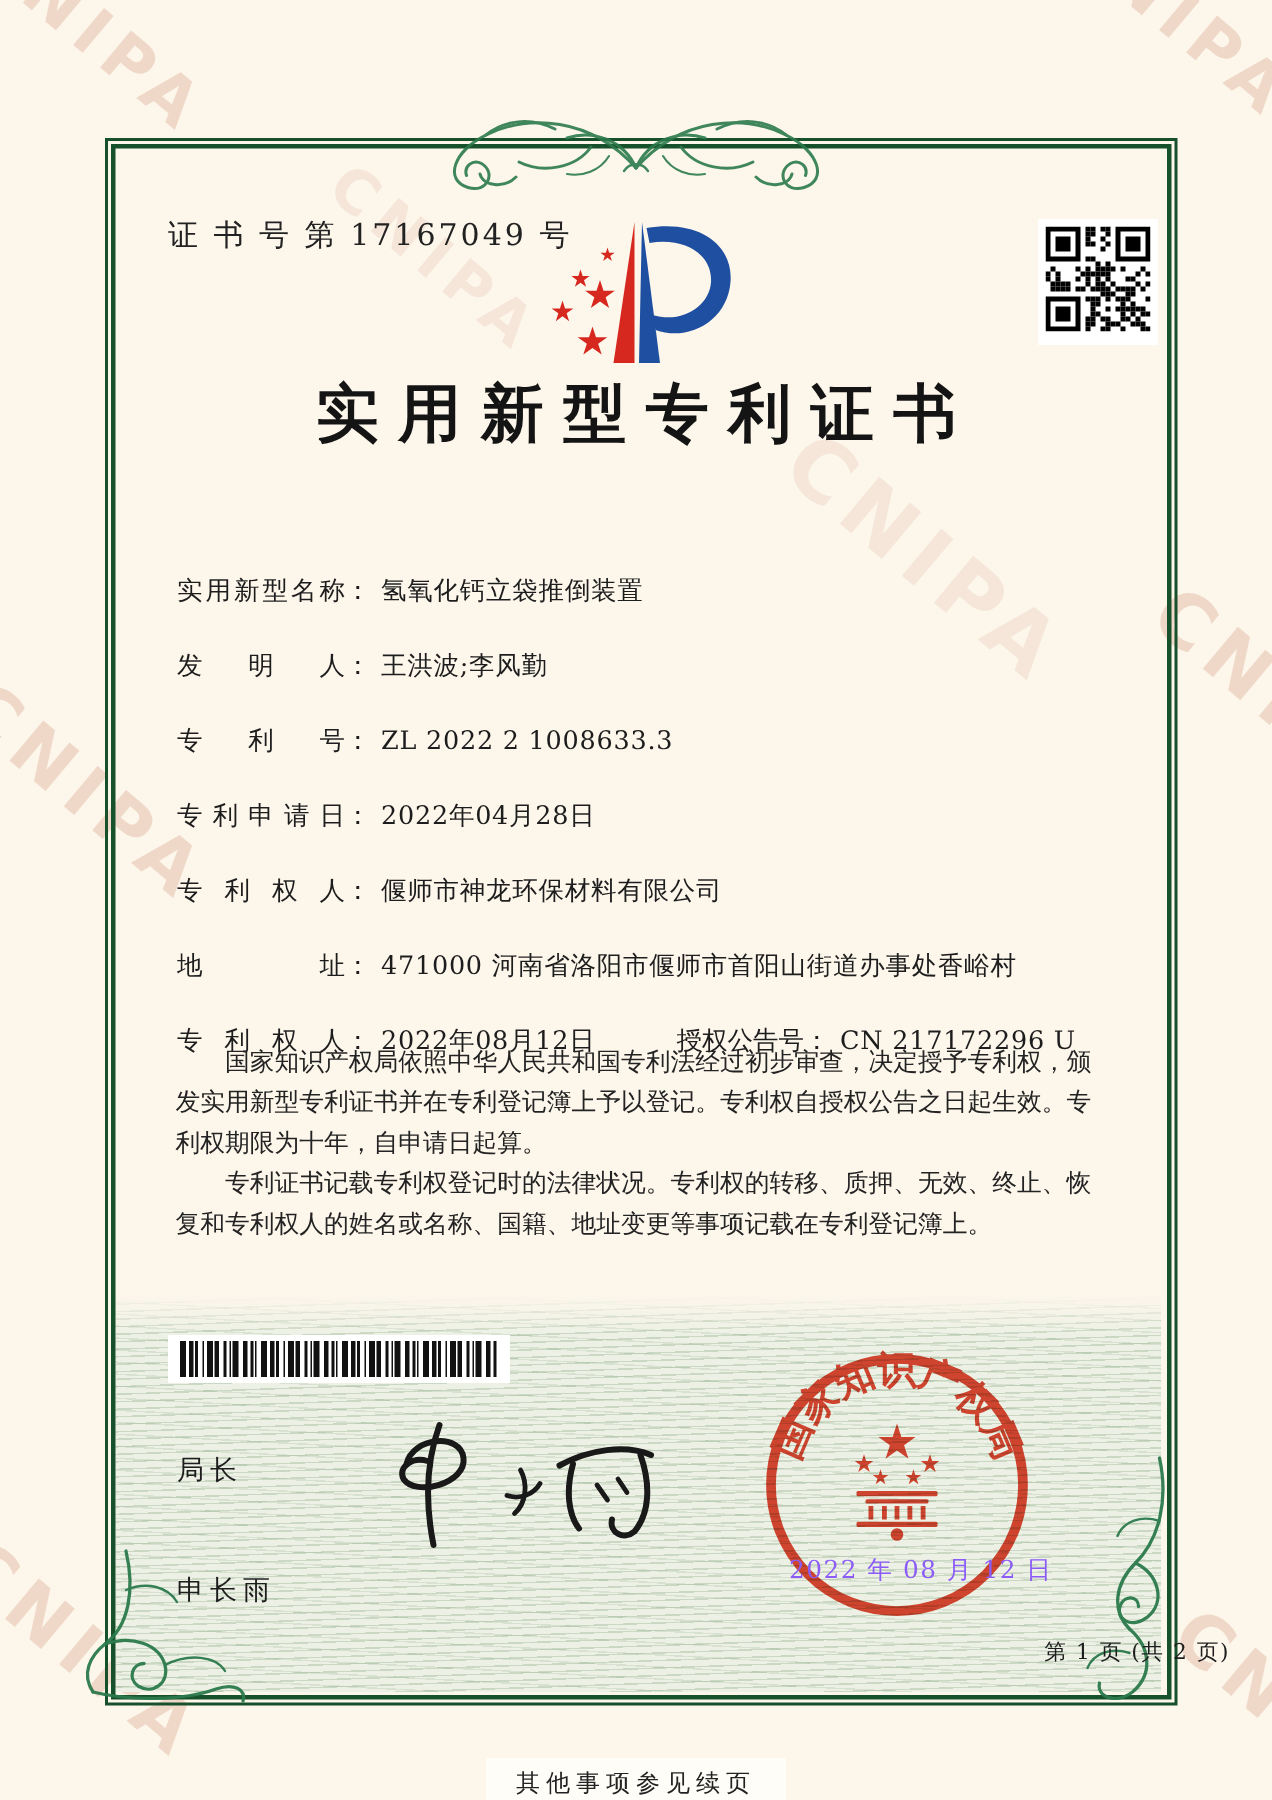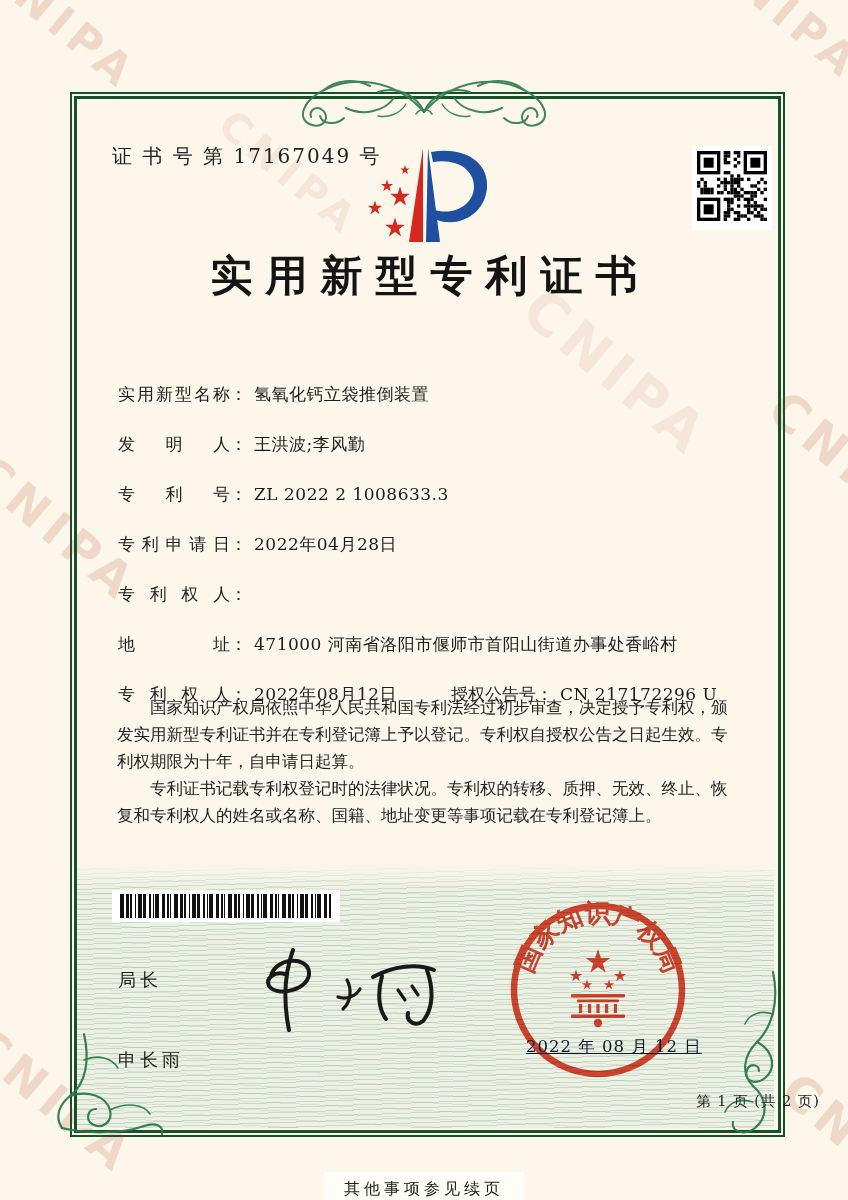--- a/index.html
+++ b/index.html
@@ -52,21 +52,21 @@
   
   .paras{ position:absolute; left:117px; top:694px; width:618px; z-index:5;
     font-size:16.5px; line-height:27px; color:#232323; }
   .paras p{ margin:0; text-indent:2em; }
   
   .barcode{ position:absolute; left:112px; top:890px; z-index:5; background:#fff; padding:4px 8px; line-height:0; }
   .post-title{ position:absolute; left:118px; top:968px; z-index:5; font-size:18px; letter-spacing:4px; }
   .post-name{ position:absolute; left:118px; top:1004px; z-index:5; font-size:18px; letter-spacing:4px;margin-top:44px; }
   .signature{ position:absolute; left:255px; top:942px; z-index:6; }
   .seal{ position:absolute; left:508px; top:900px; z-index:5; mix-blend-mode:multiply; }
-  .seal-date{ position:absolute; left:526px; top:1036px; z-index:7; font-size:16.5px; letter-spacing:1px; color:#0f172a;text-decoration:underline; }
+  .seal-date{ position:absolute; left:526px; top:1036px; z-index:7; font-size:16.5px; letter-spacing:1px; color:#8b5cf6; }
   .page-info{ position:absolute; left:0; top:1092px; width:820px; text-align:right; z-index:5; font-size:14.5px; letter-spacing:1px; }
   .cont-note{
     position:absolute; left:424px; top:1172px; transform:translateX(-50%); z-index:5;
     background:#fffdf8; padding:7px 20px; font-size:16px; letter-spacing:4px; color:#222;
   }
 </style>
 </head>
 <body>
 
 <div class="page">
@@ -292,20 +292,21 @@
       <span class="fvalue">ZL 2022 2 1008633.3</span>
     </div>
     <div class="fieldrow">
       <span class="flabel">专利申请日</span>
         <span class="fcolon">：</span>
       <span class="fvalue">2022年04月28日</span>
     </div>
     <div class="fieldrow">
       <span class="flabel">专利权人</span>
         <span class="fcolon">：</span>
+      <span class="fvalue">偃师市神龙环保材料有限公司</span>
     </div>
     <div class="fieldrow">
       <span class="flabel">地址</span>
         <span class="fcolon">：</span>
       <span class="fvalue">471000 河南省洛阳市偃师市首阳山街道办事处香峪村</span>
     </div>
     <div class="fieldrow">
       <span class="flabel">专利权人</span>
         <span class="fcolon">：</span>
       <span class="fvalue">2022年08月12日</span>

